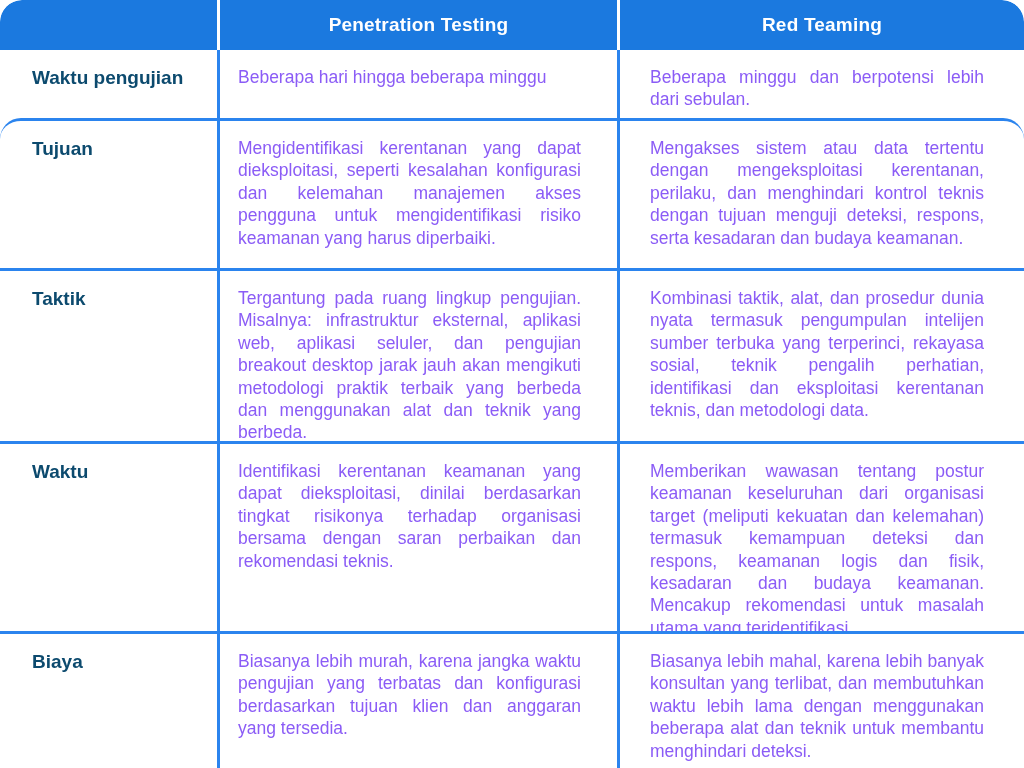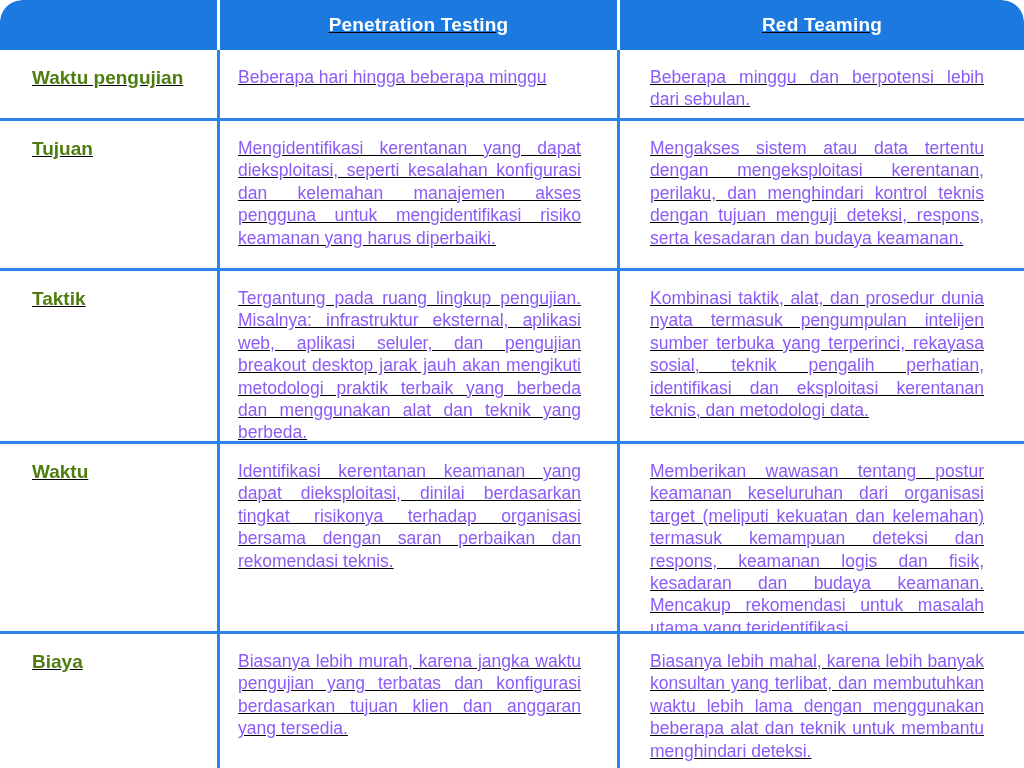--- a/index.html
+++ b/index.html
@@ -15,21 +15,20 @@
   #comparison-table {
     position: relative;
     width: 1024px;
     height: 768px;
     box-sizing: border-box;
     background: #ffffff;
     border-radius: 22px;
     overflow: hidden;
     display: flex;
     flex-direction: column;
-    text-decoration: underline;
   }
 
   
   .table-header {
     display: flex;
     height: 50px;
     flex: 0 0 50px;
     background: #ffffff;
   }
   .header-cell {
@@ -67,36 +66,36 @@
     flex-direction: column;
   }
 
   .table-row {
     display: flex;
     border-top: 3px solid #2B84EE;
     background: #ffffff;
     min-height: 0;
   }
   .table-row.r0 { flex: 0 0 68px;  border-top: none; }
-  .table-row.r1 { flex: 0 0 147px; }
+  .table-row.r1 { flex: 0 0 147px; border-radius: 21px; }
   .table-row.r2 { flex: 0 0 170px; }
   .table-row.r3 { flex: 0 0 187px; }
   .table-row.r4 { flex: 1 1 auto; }
 
   .cell {
     box-sizing: border-box;
     padding: 16px 18px 10px 18px;
   }
   .cell-label {
     width: 217px;
     flex: 0 0 217px;
     padding-left: 32px;
     font-weight: bold;
     font-size: 19px;
-    color: #4d7c0f;
+    color: #0c4a6e;
     line-height: 1.25;
   }
   .cell-a {
     width: 400px;
     flex: 0 0 400px;
     border-left: 3px solid #2B84EE;
   }
   .cell-b {
     flex: 1 1 auto;
     border-left: 3px solid #2B84EE;

